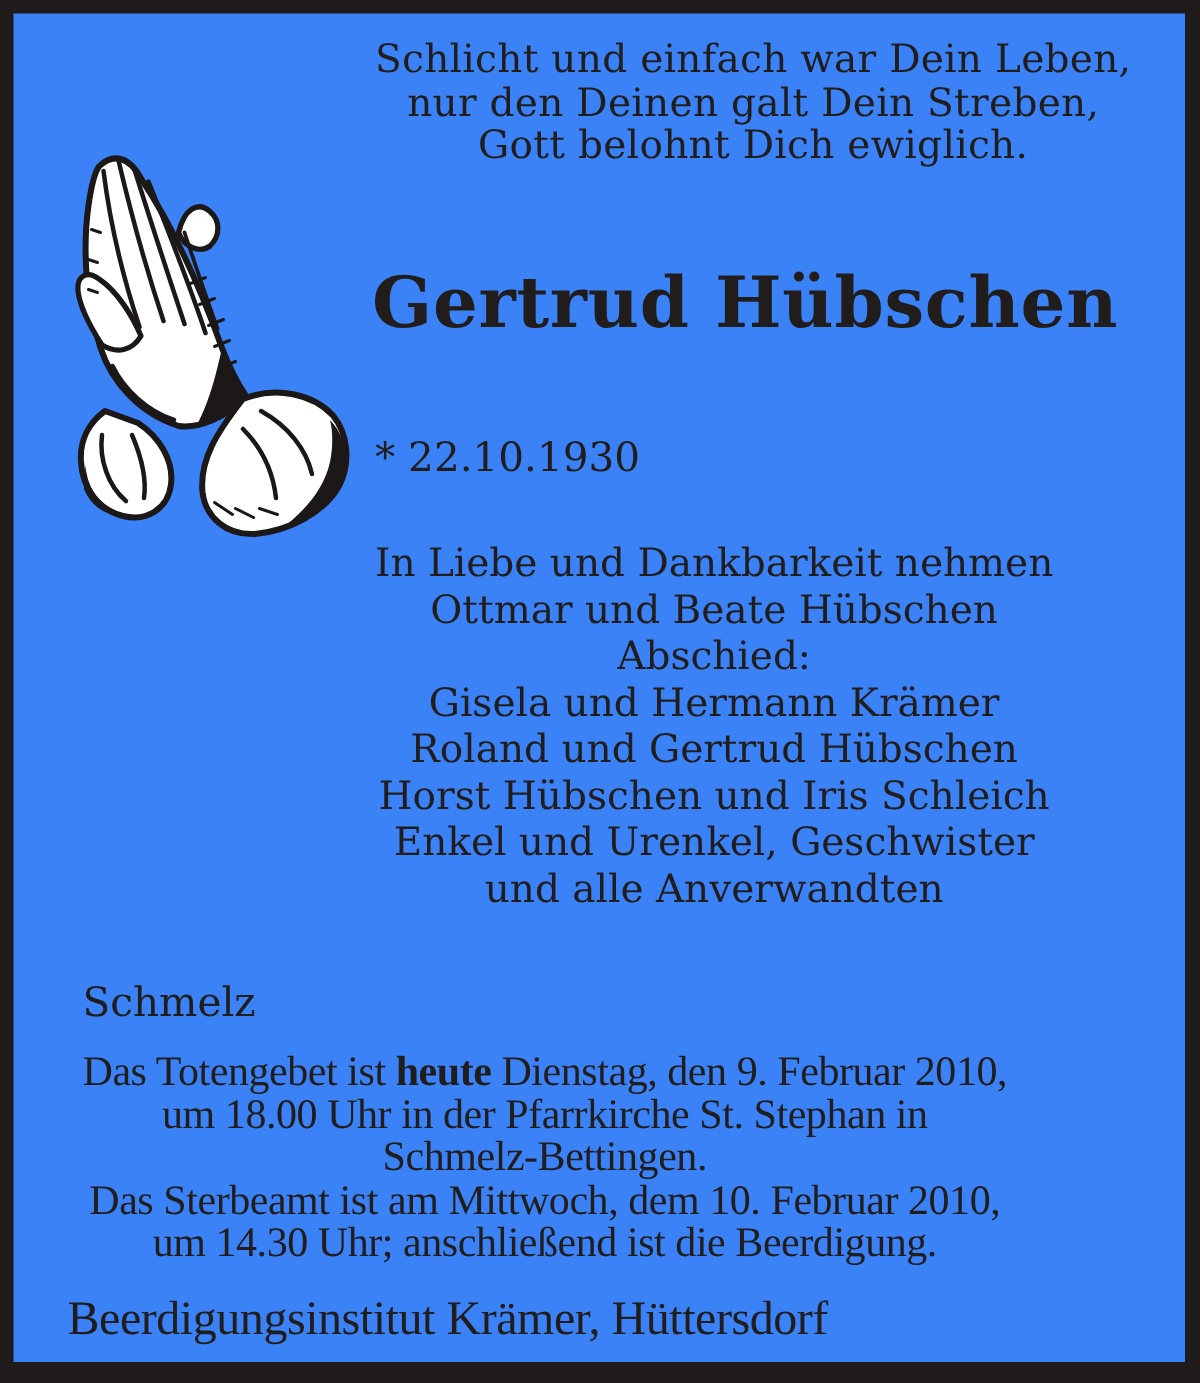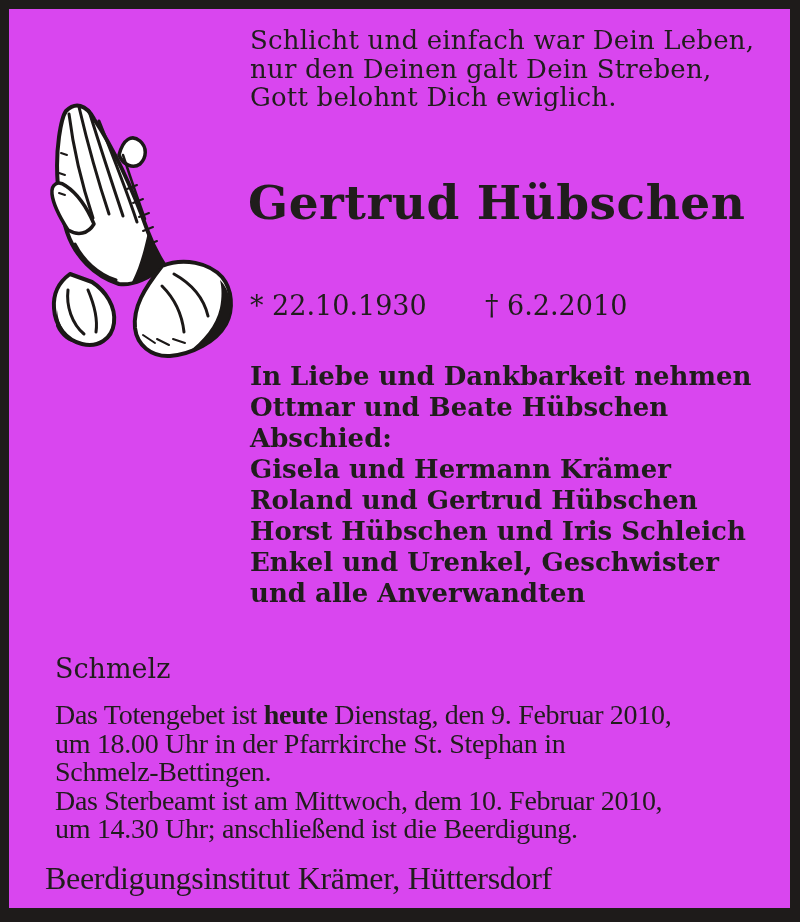--- a/index.html
+++ b/index.html
@@ -1,35 +1,36 @@
 <!DOCTYPE html>
 <html><head>
 <meta charset="utf-8">
 <style>
   html,body{margin:0;padding:0;background:#e8e8e8;}
   .page{
     position:relative;
     width:800px;height:922px;
     box-sizing:border-box;
-    background:#d946ef;
+    background:#3b82f6;
     border-style:solid;
     border-color:#1e1b1a;
     border-width:9px 10px 14px 9px;
     overflow:hidden;
     font-family:"DejaVu Serif", serif;
     color:#201d1c;
+    text-align:center;
   }
   .abs{position:absolute;}
   .poem{left:241px;top:17px;font-size:26px;line-height:28.5px;letter-spacing:.2px;}
   .hands{left:14px;top:84px;width:218px;height:288px;}
   .deceased-name{left:239px;top:168px;font-size:47px;font-weight:bold;line-height:1.1;letter-spacing:.5px;}
   .maiden{left:241px;top:237px;font-size:26px;}
   .dates{left:241px;top:281px;font-size:27px;white-space:nowrap;}
   .dates .death{position:absolute;left:235px;top:0;}
-  .farewell{left:241px;top:352px;font-size:26px;line-height:31px;font-weight:bold;}
+  .farewell{left:241px;top:352px;font-size:26px;line-height:31px;}
   .place{left:46px;top:644px;font-size:27px;}
   .serif2{font-family:"Liberation Serif", serif;letter-spacing:-0.3px;}
   .service{left:46px;top:692px;font-size:28px;line-height:28.5px;}
   .service .bold{font-weight:bold;}
   .funeral-home{left:36px;top:851px;font-size:32px;}
   .line{white-space:pre;}
   svg .ink{stroke:#1b1817;fill:none;stroke-linecap:round;stroke-linejoin:round;}
   svg .body{fill:#ffffff;stroke:#1b1817;stroke-linejoin:round;}
   svg .dark{fill:#1b1817;stroke:none;}
 </style>
@@ -77,21 +78,20 @@
       <path class="ink" stroke-width="2" d="M120,242 L132,250 M134,246 L146,252 M150,246 L162,250"></path>
       <path class="ink" stroke-width="2" d="M38,60 L44,62 M36,80 L42,82 M36,100 L42,102"></path>
     </svg>
   </div>
 
   <div class="abs deceased-name">Gertrud Hübschen</div>
 
 
   <div class="abs dates">
     <span>* 22.10.1930</span>
-    <span class="death">† 6.2.2010</span>
   </div>
 
   <div class="abs farewell">
       <div class="line">In Liebe und Dankbarkeit nehmen</div>
       <div class="line">Ottmar und Beate Hübschen</div>
       <div class="line">Abschied:</div>
       <div class="line">Gisela und Hermann Krämer</div>
       <div class="line">Roland und Gertrud Hübschen</div>
       <div class="line">Horst Hübschen und Iris Schleich</div>
       <div class="line">Enkel und Urenkel, Geschwister</div>

